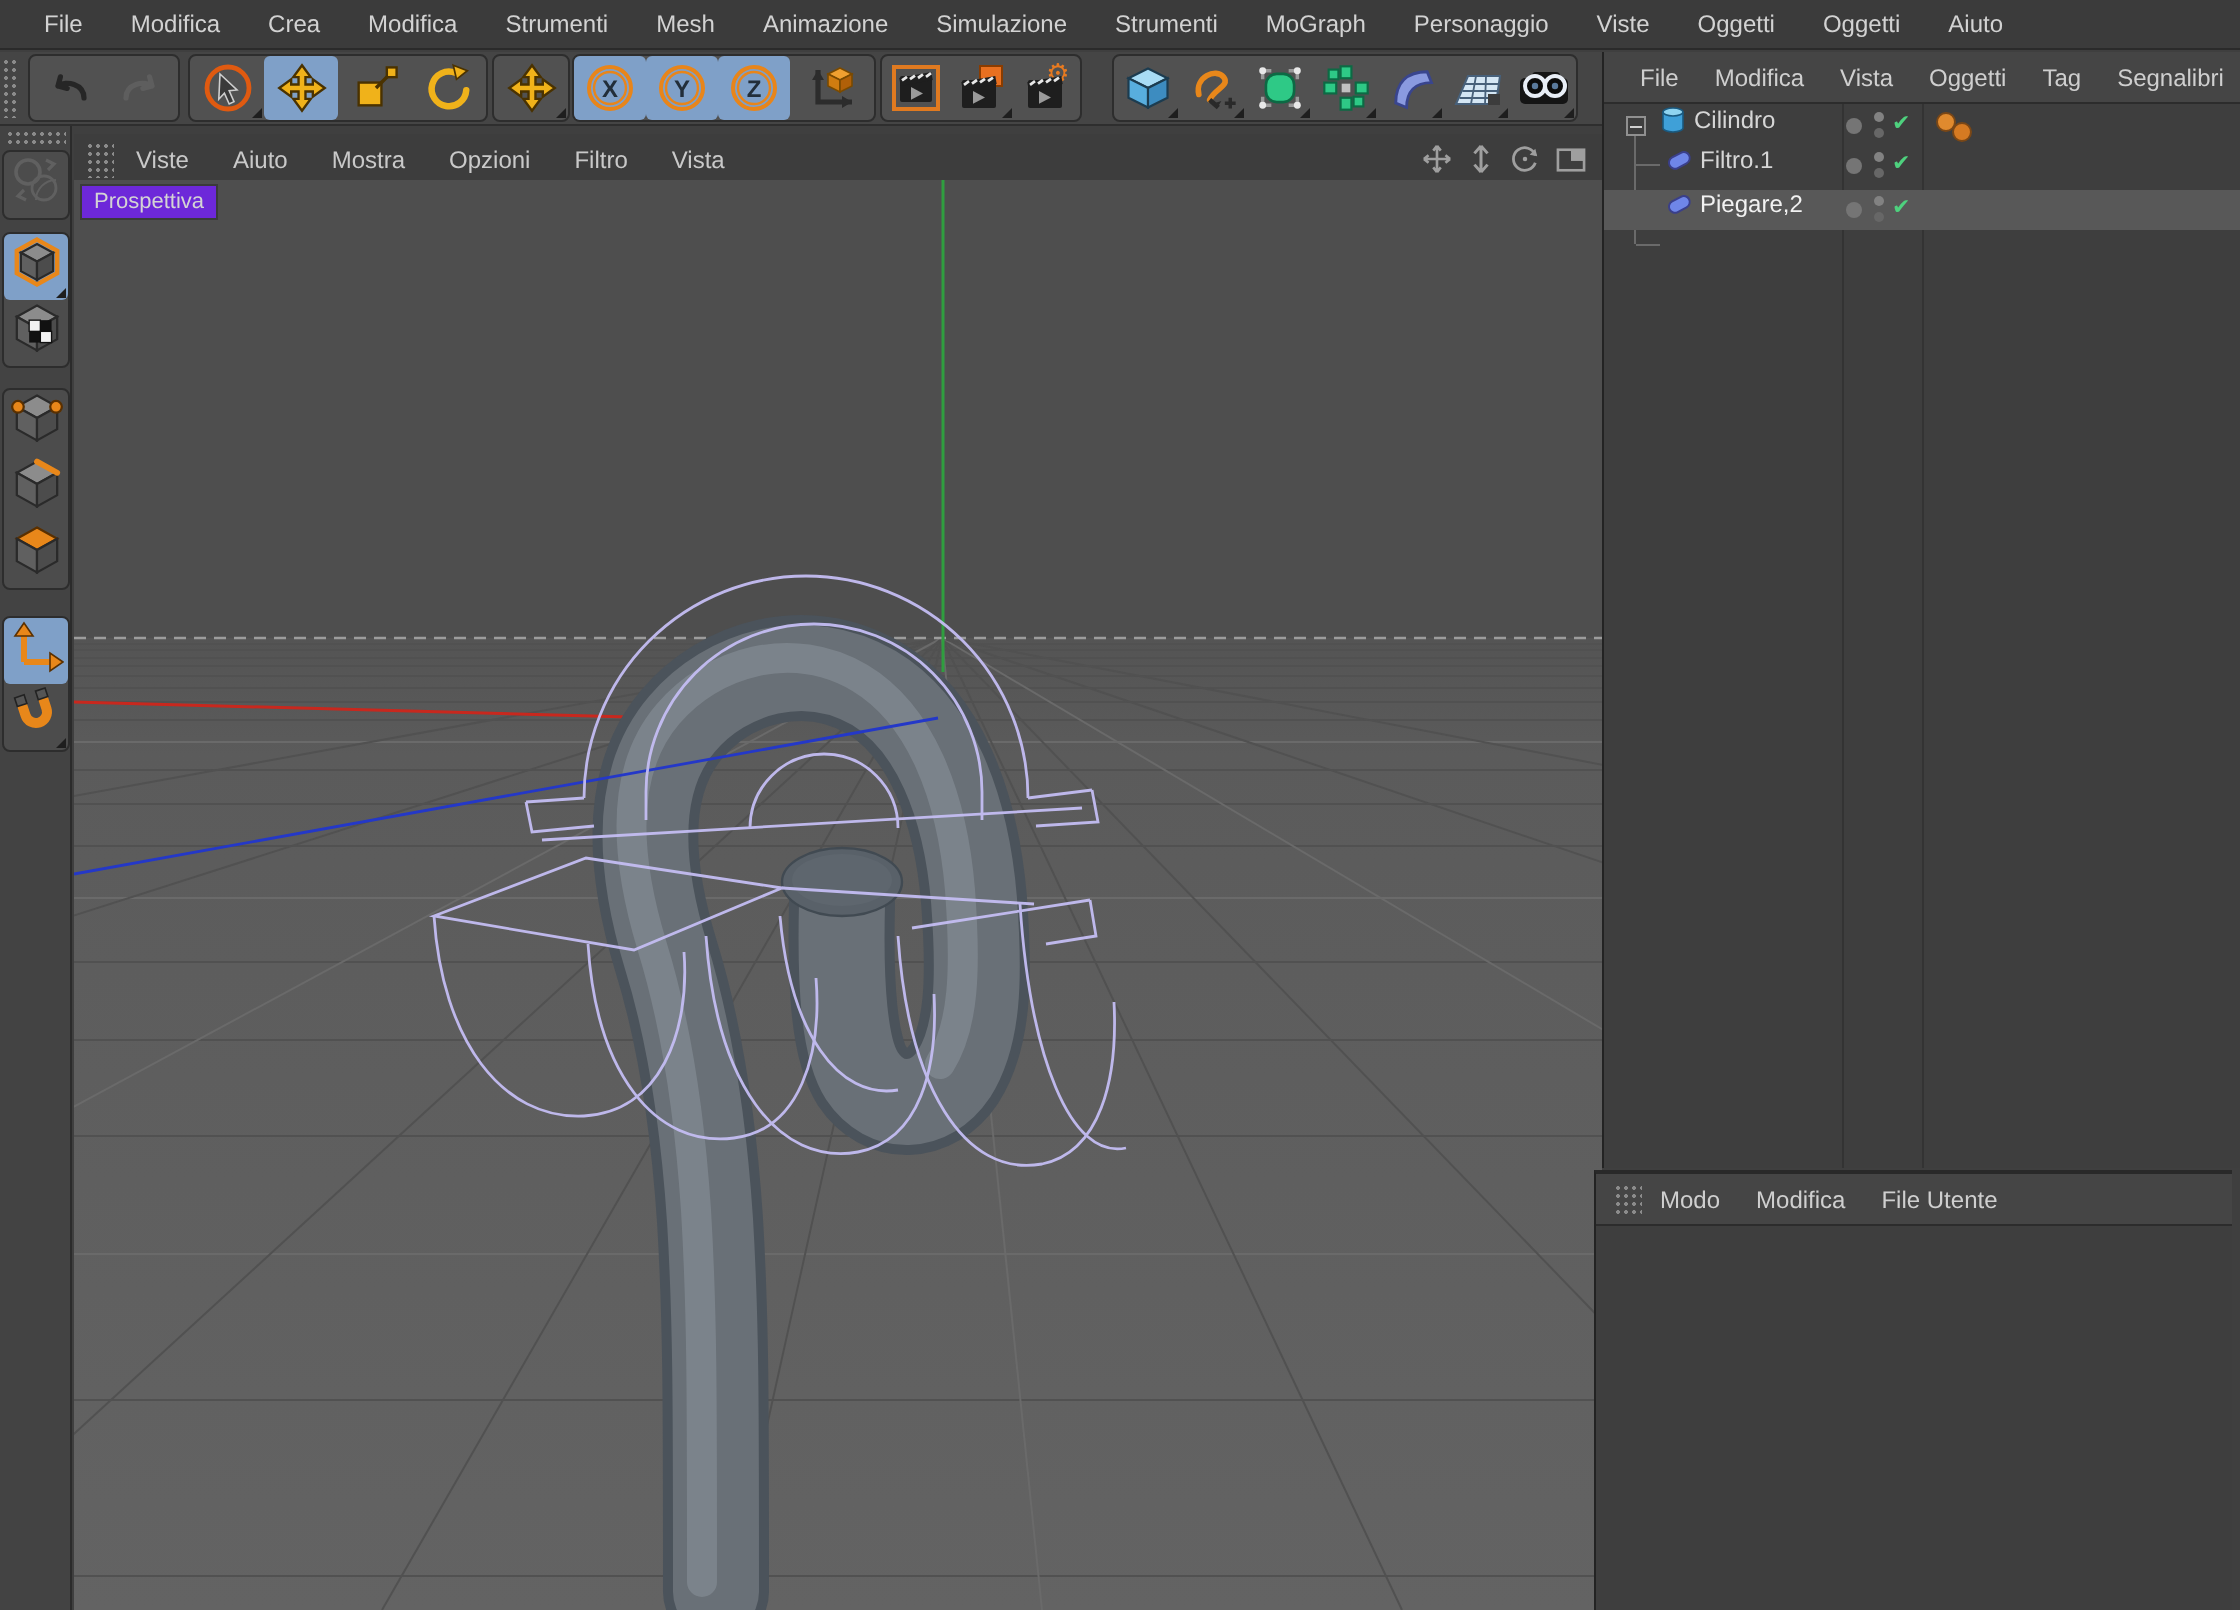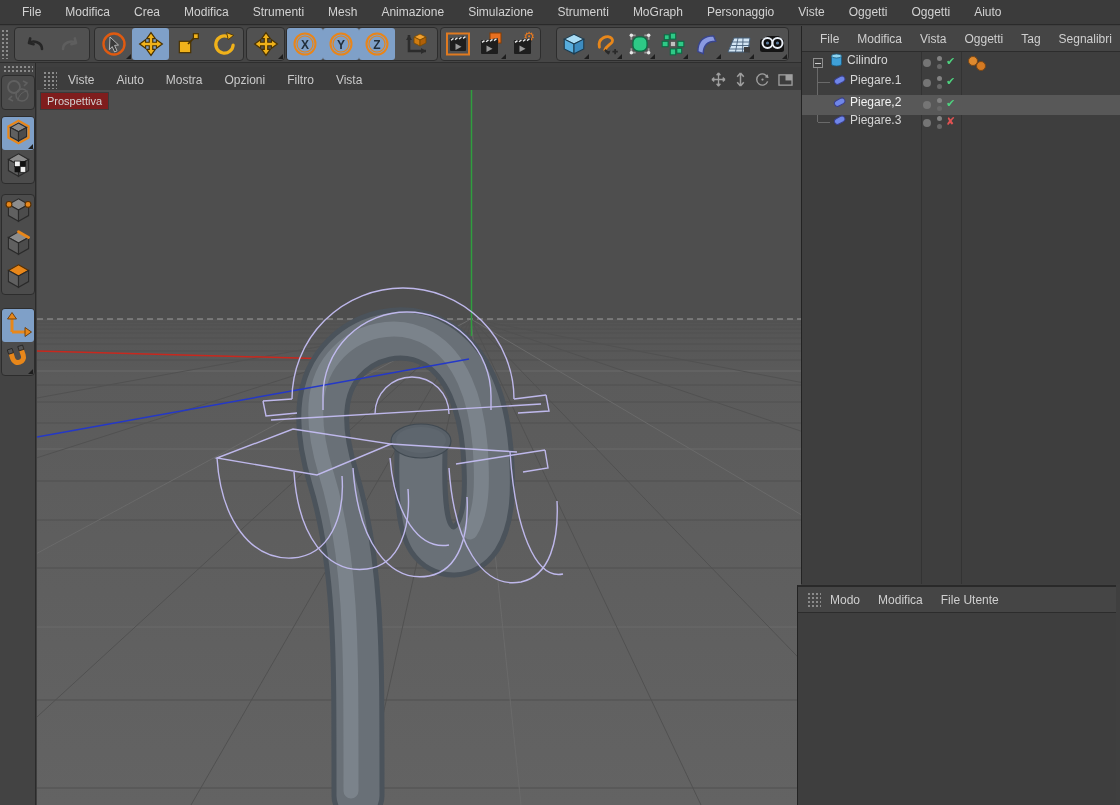--- a/index.html
+++ b/index.html
@@ -46,21 +46,21 @@
   #vp-menubar { position:absolute; left:0; top:4px; width:764px; height:27px;
                 background:#3d3d3d; border-bottom:1px solid #666;
                 display:flex; align-items:center; }
   #vp-menubar .mi { color:#c9c9c9; font-size:12px; padding:0 11px; cursor:default; }
   #vp-grip { width:14px; height:18px; margin-left:6px;
              background-image:radial-gradient(circle,#8b8b8b 0.8px,transparent 1.1px);
              background-size:4px 4px; }
   #vp-nav { position:absolute; right:8px; top:5px; display:flex; gap:8px; }
   #vp-nav span { display:flex; align-items:center; }
   #scene-wrap { position:absolute; left:0; top:27px; width:764px; height:715px; background:#4e4e4e; }
-  #vp-label { position:absolute; left:3px; top:2px; background:#7f1d1d; color:#d4d4d4;
+  #vp-label { position:absolute; left:3px; top:2px; background:#6d28d9; color:#d4d4d4;
               font-size:11px; padding:2px 6px; border:1px solid #3a3a3a; z-index:5; }
 
   
   #om-panel { position:absolute; left:801px; top:26px; width:319px; height:558px;
               background:#3e3e3e; border-left:1px solid #232323; z-index:25; }
   #om-menu, #am-menu { position:absolute; left:0; top:0; width:100%; height:26px;
               background:#454545; border-bottom:1px solid #2c2c2c;
               display:flex; align-items:center; }
   #om-menu .mi, #am-menu .mi { color:#cfcfcf; font-size:12px; padding:0 9px; cursor:default; }
   .pgrip { width:14px; height:16px; margin-left:9px;
@@ -591,52 +591,40 @@
         </svg>
       </span>
     </div>
 
     <div class="trow" style="top:21px;">
       <span style="margin-left:30px; display:flex;">
         <svg width="14" height="14" viewBox="0 0 14 14">
             <rect x="2" y="4.5" width="11" height="6" rx="3" fill="#6f86e8" stroke="#3a3f8a" transform="rotate(-28 7 7)"></rect>
           </svg>
       </span>
-      <span class="tlabel">Piegare.1</span>
+      <span class="tlabel">Filtro.1</span>
       <div class="dot-big"></div>
       <div class="dot-s1"></div>
       <div class="dot-s2"></div>
       <span class="state on">✔</span>
     </div>
 
     <div class="trow selected" style="top:43px;">
       <span style="margin-left:30px; display:flex;">
         <svg width="14" height="14" viewBox="0 0 14 14">
             <rect x="2" y="4.5" width="11" height="6" rx="3" fill="#6f86e8" stroke="#3a3f8a" transform="rotate(-28 7 7)"></rect>
           </svg>
       </span>
       <span class="tlabel">Piegare,2</span>
       <div class="dot-big"></div>
       <div class="dot-s1"></div>
       <div class="dot-s2"></div>
       <span class="state on">✔</span>
     </div>
 
-    <div class="trow" style="top:61px;">
-      <span style="margin-left:30px; display:flex;">
-        <svg width="14" height="14" viewBox="0 0 14 14">
-            <rect x="2" y="4.5" width="11" height="6" rx="3" fill="#6f86e8" stroke="#3a3f8a" transform="rotate(-28 7 7)"></rect>
-          </svg>
-      </span>
-      <span class="tlabel">Piegare.3</span>
-      <div class="dot-big"></div>
-      <div class="dot-s1"></div>
-      <div class="dot-s2"></div>
-      <span class="state off">✘</span>
-    </div>
   </div>
 </div>
 
 <div id="am-panel">
   <div id="am-menu">
     <div class="pgrip"></div>
     <span class="mi">Modo</span>
     <span class="mi">Modifica</span>
     <span class="mi">File Utente</span>
   </div>

